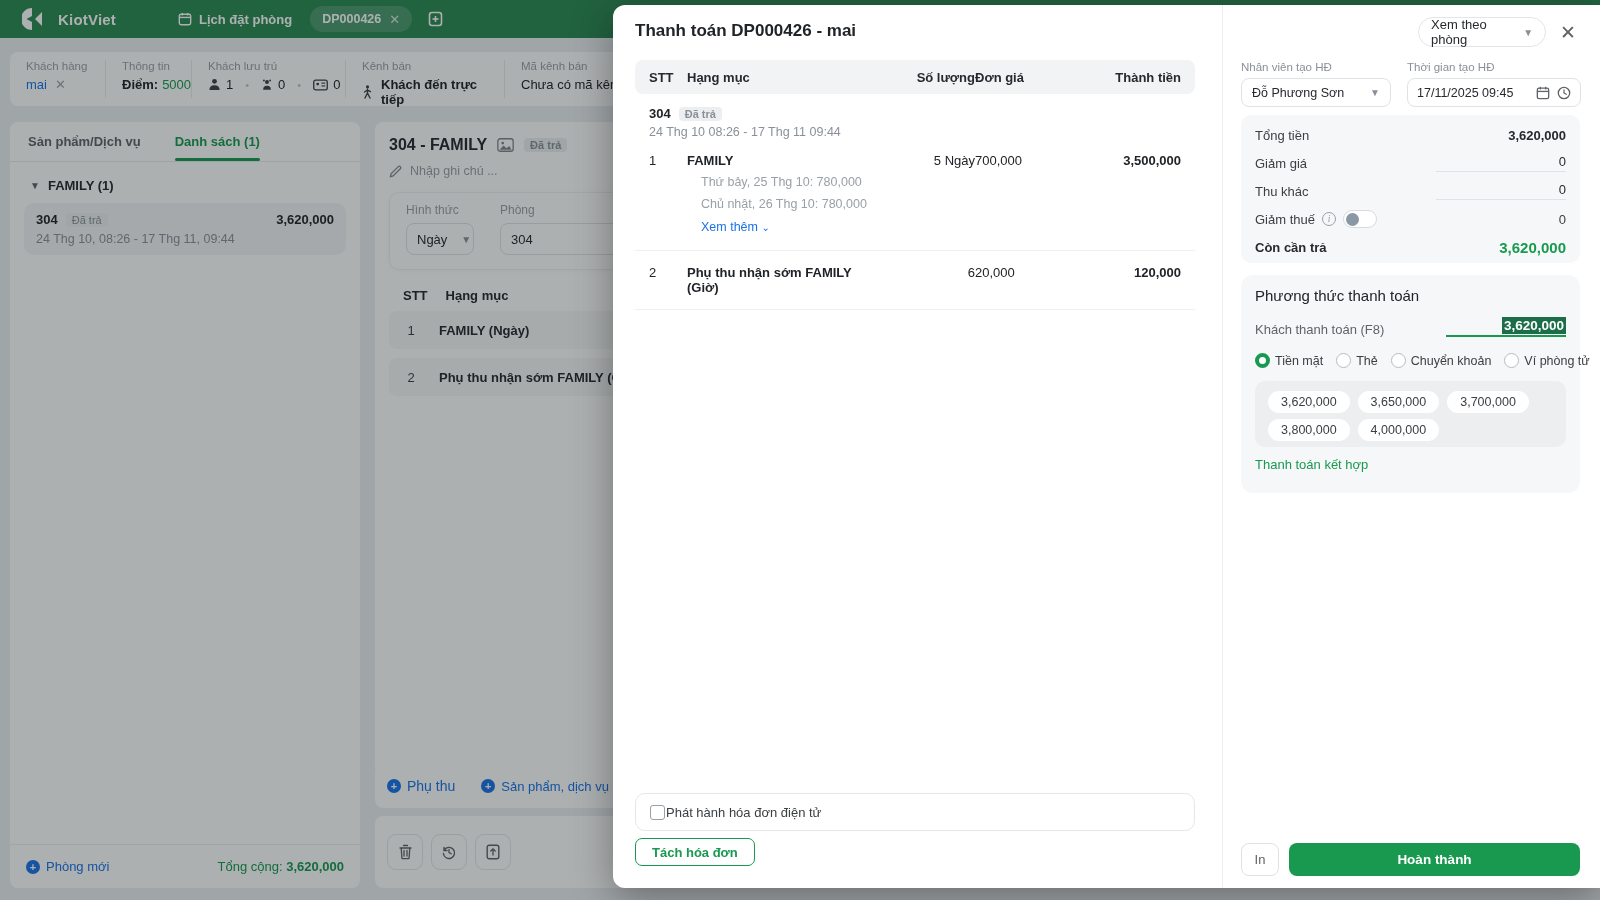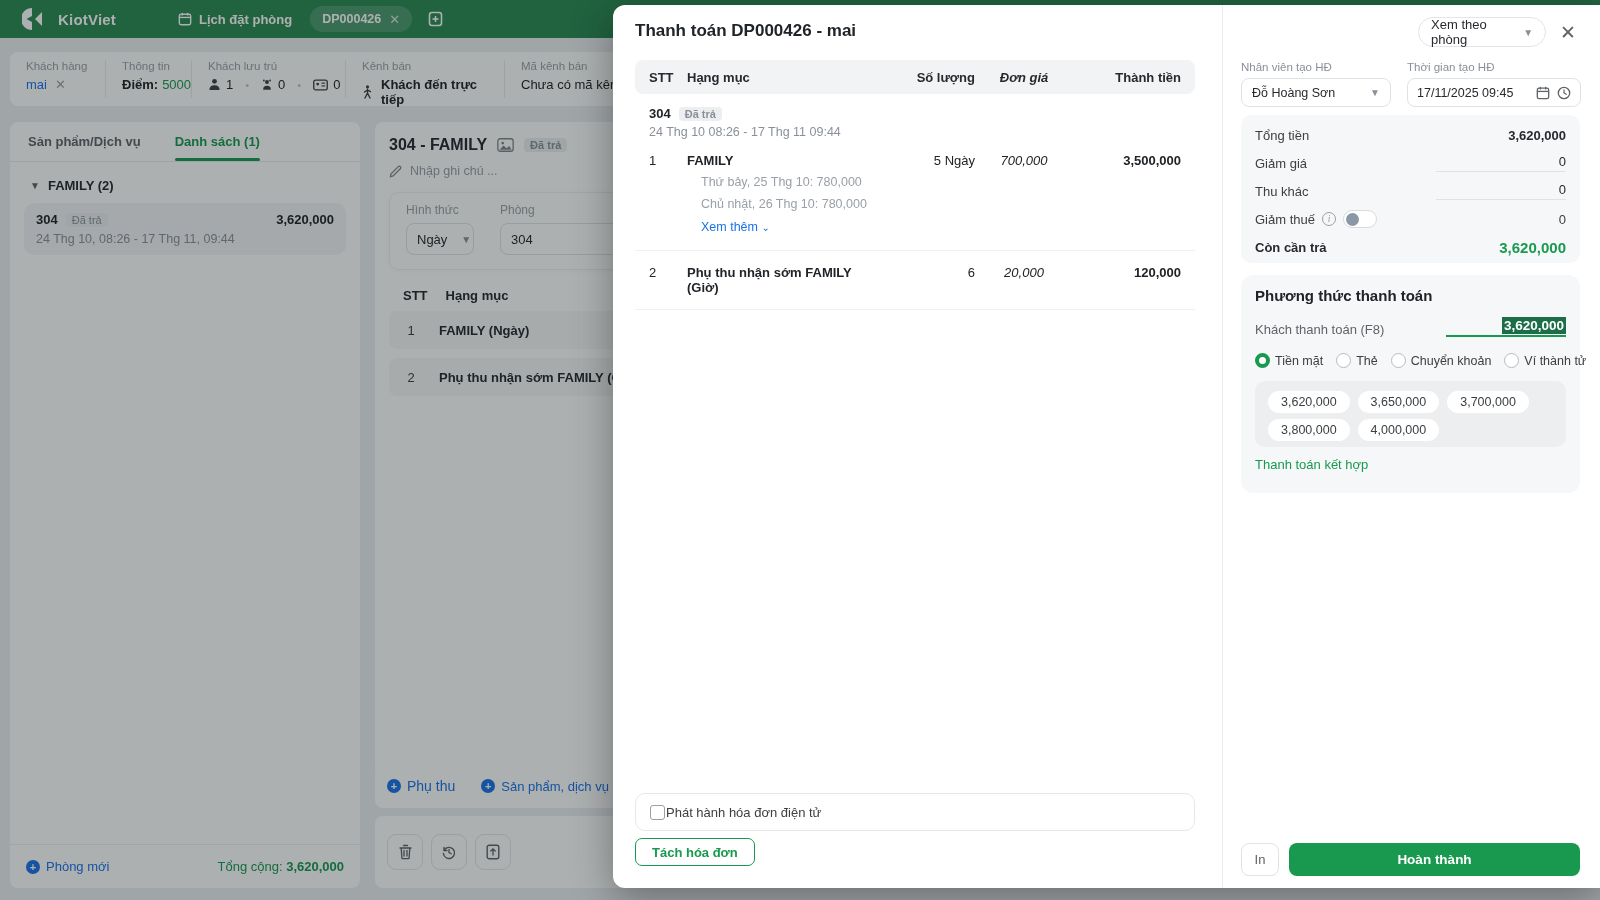--- a/index.html
+++ b/index.html
@@ -75,21 +75,21 @@
   
   .modal{position:absolute;left:613px;top:5px;right:0;bottom:12px;background:#fff;z-index:50;
          border-radius:12px 0 0 12px;box-shadow:0 10px 40px rgba(0,0,0,.35);}
   .mc{position:absolute;left:0;top:0;bottom:0;right:378px;padding:0 27px 0 22px;}
   .mc-title{font-size:17px;font-weight:bold;color:#202428;padding-top:16px;}
   .thead{margin-top:19px;background:#f1f3f4;border-radius:8px;height:34px;display:flex;align-items:center;
          padding:0 14px;font-size:13px;font-weight:bold;color:#26292e;}
   .c-stt{width:38px;}
   .c-name{flex:1;}
   .c-qty{width:92px;text-align:right;}
-  .c-price{width:98px;text-align:center;font-style:italic;}
+  .c-price{width:98px;text-align:left;}
   .c-total{width:108px;text-align:right;}
   .grp{padding:12px 14px 0;}
   .grp-l1{display:flex;align-items:center;gap:8px;font-size:13px;font-weight:bold;}
   .grp-l2{font-size:12.5px;color:#8a9099;margin-top:4px;}
   .item-row{display:flex;padding:14px 14px 0;font-size:13px;}
   .item-row .nm{font-weight:bold;}
   .item-row .tt{font-weight:bold;}
   .detail{padding:6px 14px 0 66px;font-size:12.5px;color:#9aa0a6;line-height:16px;}
   .more{padding:8px 14px 2px 66px;font-size:12.5px;color:#1a73e8;}
   .hdiv{height:1px;background:#eef0f2;margin:14px 0 0;}
@@ -118,21 +118,21 @@
   .srow .lab-g{display:flex;align-items:center;gap:7px;}
   .info-ic{width:14px;height:14px;border:1px solid #9aa0a6;border-radius:50%;color:#9aa0a6;font-size:9.5px;
            display:flex;align-items:center;justify-content:center;font-style:italic;font-family:"Liberation Serif",serif;}
   .toggle{width:34px;height:18px;border:1px solid #d7dade;border-radius:10px;background:#fff;position:relative;}
   .toggle .knob{position:absolute;left:2px;top:1.5px;width:13px;height:13px;border-radius:50%;background:#8a97a5;}
   .due-lab{font-weight:bold;color:#26292e;}
   .due-val{font-weight:bold;color:#18994f;font-size:15px;}
 
   .pay-card{position:absolute;left:18px;right:20px;top:270px;height:218px;background:#f6f7f8;border-radius:12px;
             padding:12px 14px;}
-  .pay-h{font-size:15px;font-weight:bold;color:#202428;}
+  .pay-h{font-size:15px;font-weight:normal;color:#202428;}
   .pay-row{display:flex;justify-content:space-between;align-items:flex-end;margin-top:12px;}
   .pay-row .lab{font-size:13px;color:#5f6368;}
   .payinput{min-width:120px;border-bottom:2px solid #18994f;text-align:right;padding-bottom:1px;}
   .selval{background:#1b6e48;color:#fff;font-weight:bold;font-size:13.5px;padding:1px 2px;}
   .radios{display:flex;align-items:center;gap:13px;margin-top:16px;font-size:12.5px;color:#3c4043;white-space:nowrap;}
   .radio{display:flex;align-items:center;gap:5px;}
   .rdot{width:15px;height:15px;border:1.5px solid #b6bcc2;border-radius:50%;background:#fff;}
   .radio.on .rdot{border:4.5px solid #18994f;}
   .chips{margin-top:13px;background:#eceef0;border-radius:10px;padding:7px 9px;height:66px;}
   .chip{display:inline-block;background:#fff;border-radius:15px;padding:4px 13px;font-size:12.5px;color:#3c4043;
@@ -251,21 +251,21 @@
     </div>
   </div>
 
   <div class="card left-card">
     <div class="tabs">
       <div class="tab" style="color:#5f6368">Sản phẩm/Dịch vụ</div>
       <div class="tab active">Danh sách (1)</div>
     </div>
     <div class="group-row">
       <span class="caret">▼</span>
-      <span>FAMILY (2)</span>
+      <span>FAMILY (1)</span>
     </div>
     <div class="room-card">
       <div class="room-l1">
         <span class="bold">304</span>
         <span class="badge">Đã trả</span>
         <span class="room-amt">3,620,000</span>
       </div>
       <div class="room-l2">24 Thg 10, 08:26 - 17 Thg 11, 09:44</div>
     </div>
     <div class="left-bottom">
@@ -426,21 +426,21 @@
           <span>Xem theo phòng</span>
           <span class="sel-caret">▼</span>
         </div>
         <div class="close-x">✕</div>
       </div>
 
       <div class="mr-form">
         <div>
           <div class="lab">Nhân viên tạo HĐ</div>
           <div class="select staff-sel">
-            <span style="font-size:12.5px">Đỗ Hoàng Sơn</span>
+            <span style="font-size:12.5px">Đỗ Phương Sơn</span>
             <span class="sel-caret">▼</span>
           </div>
         </div>
         <div>
           <div class="lab">Thời gian tạo HĐ</div>
           <div class="time-inp">
             <span class="sp">17/11/2025 09:45</span>
             <span>
                 <svg width="14" height="14" viewBox="0 0 16 16">
                   <rect x="1.5" y="2.5" width="13" height="12" rx="2" fill="none" stroke="#5f6368" stroke-width="1.5"></rect>
@@ -504,21 +504,21 @@
           <span class="radio">
               <span class="rdot"></span>
               <span>Thẻ</span>
             </span>
           <span class="radio">
               <span class="rdot"></span>
               <span>Chuyển khoản</span>
             </span>
           <span class="radio">
               <span class="rdot"></span>
-              <span>Ví thành tử</span>
+              <span>Ví phòng tử</span>
             </span>
         </div>
         <div class="chips">
           <span class="chip">3,620,000</span><span class="chip">3,650,000</span><span class="chip">3,700,000</span><br>
           <span class="chip">3,800,000</span><span class="chip">4,000,000</span>
         </div>
         <div class="combine">Thanh toán kết hợp</div>
       </div>
 
       <div class="mr-btns">

